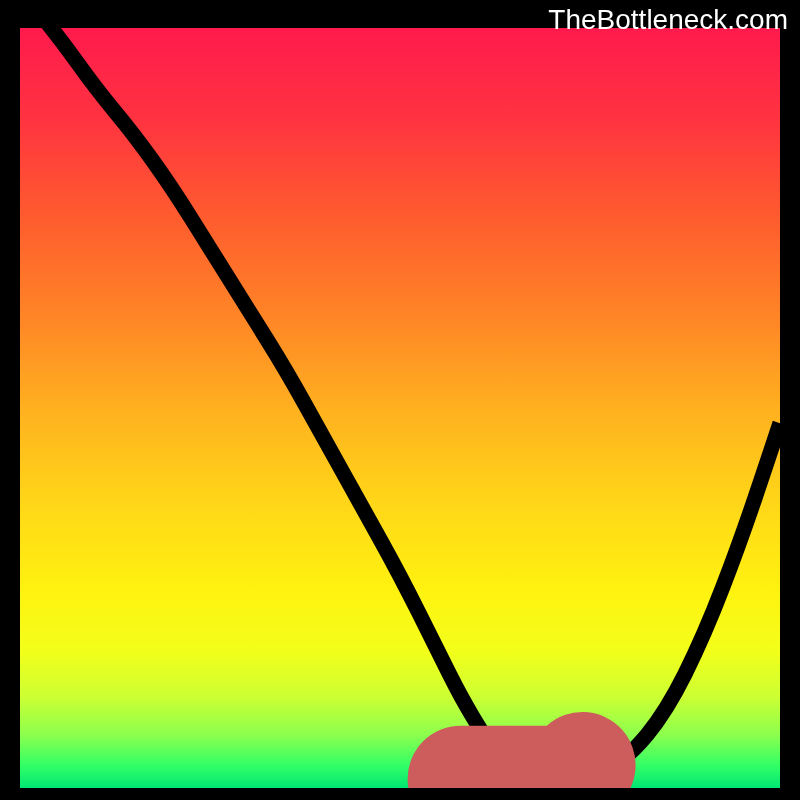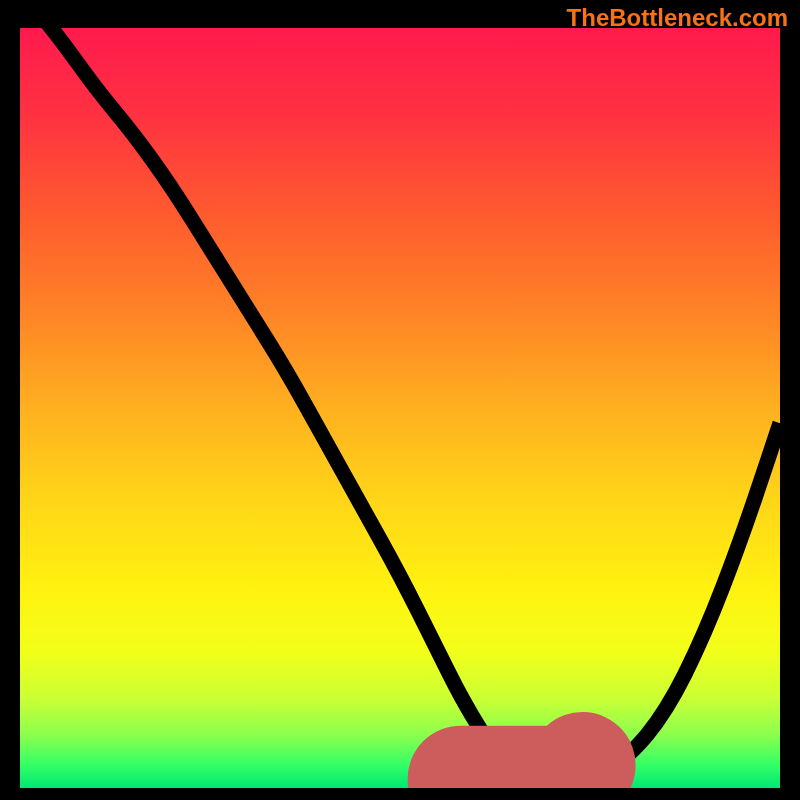--- a/index.html
+++ b/index.html
@@ -13,23 +13,23 @@
   .outer {
     position: relative;
     width: 800px;
     height: 800px;
     background: #000;
   }
   .watermark {
     position: absolute;
     top: 4px;
     right: 12px;
-    color: #f97316;
-    font-size: 24px;
-    font-weight: 700;
+    color: #ffffff;
+    font-size: 28px;
+    font-weight: 400;
     z-index: 10;
   }
   .plot {
     position: absolute;
     left: 20px;
     top: 28px;
     width: 760px;
     height: 760px;
     overflow: hidden;
   }

